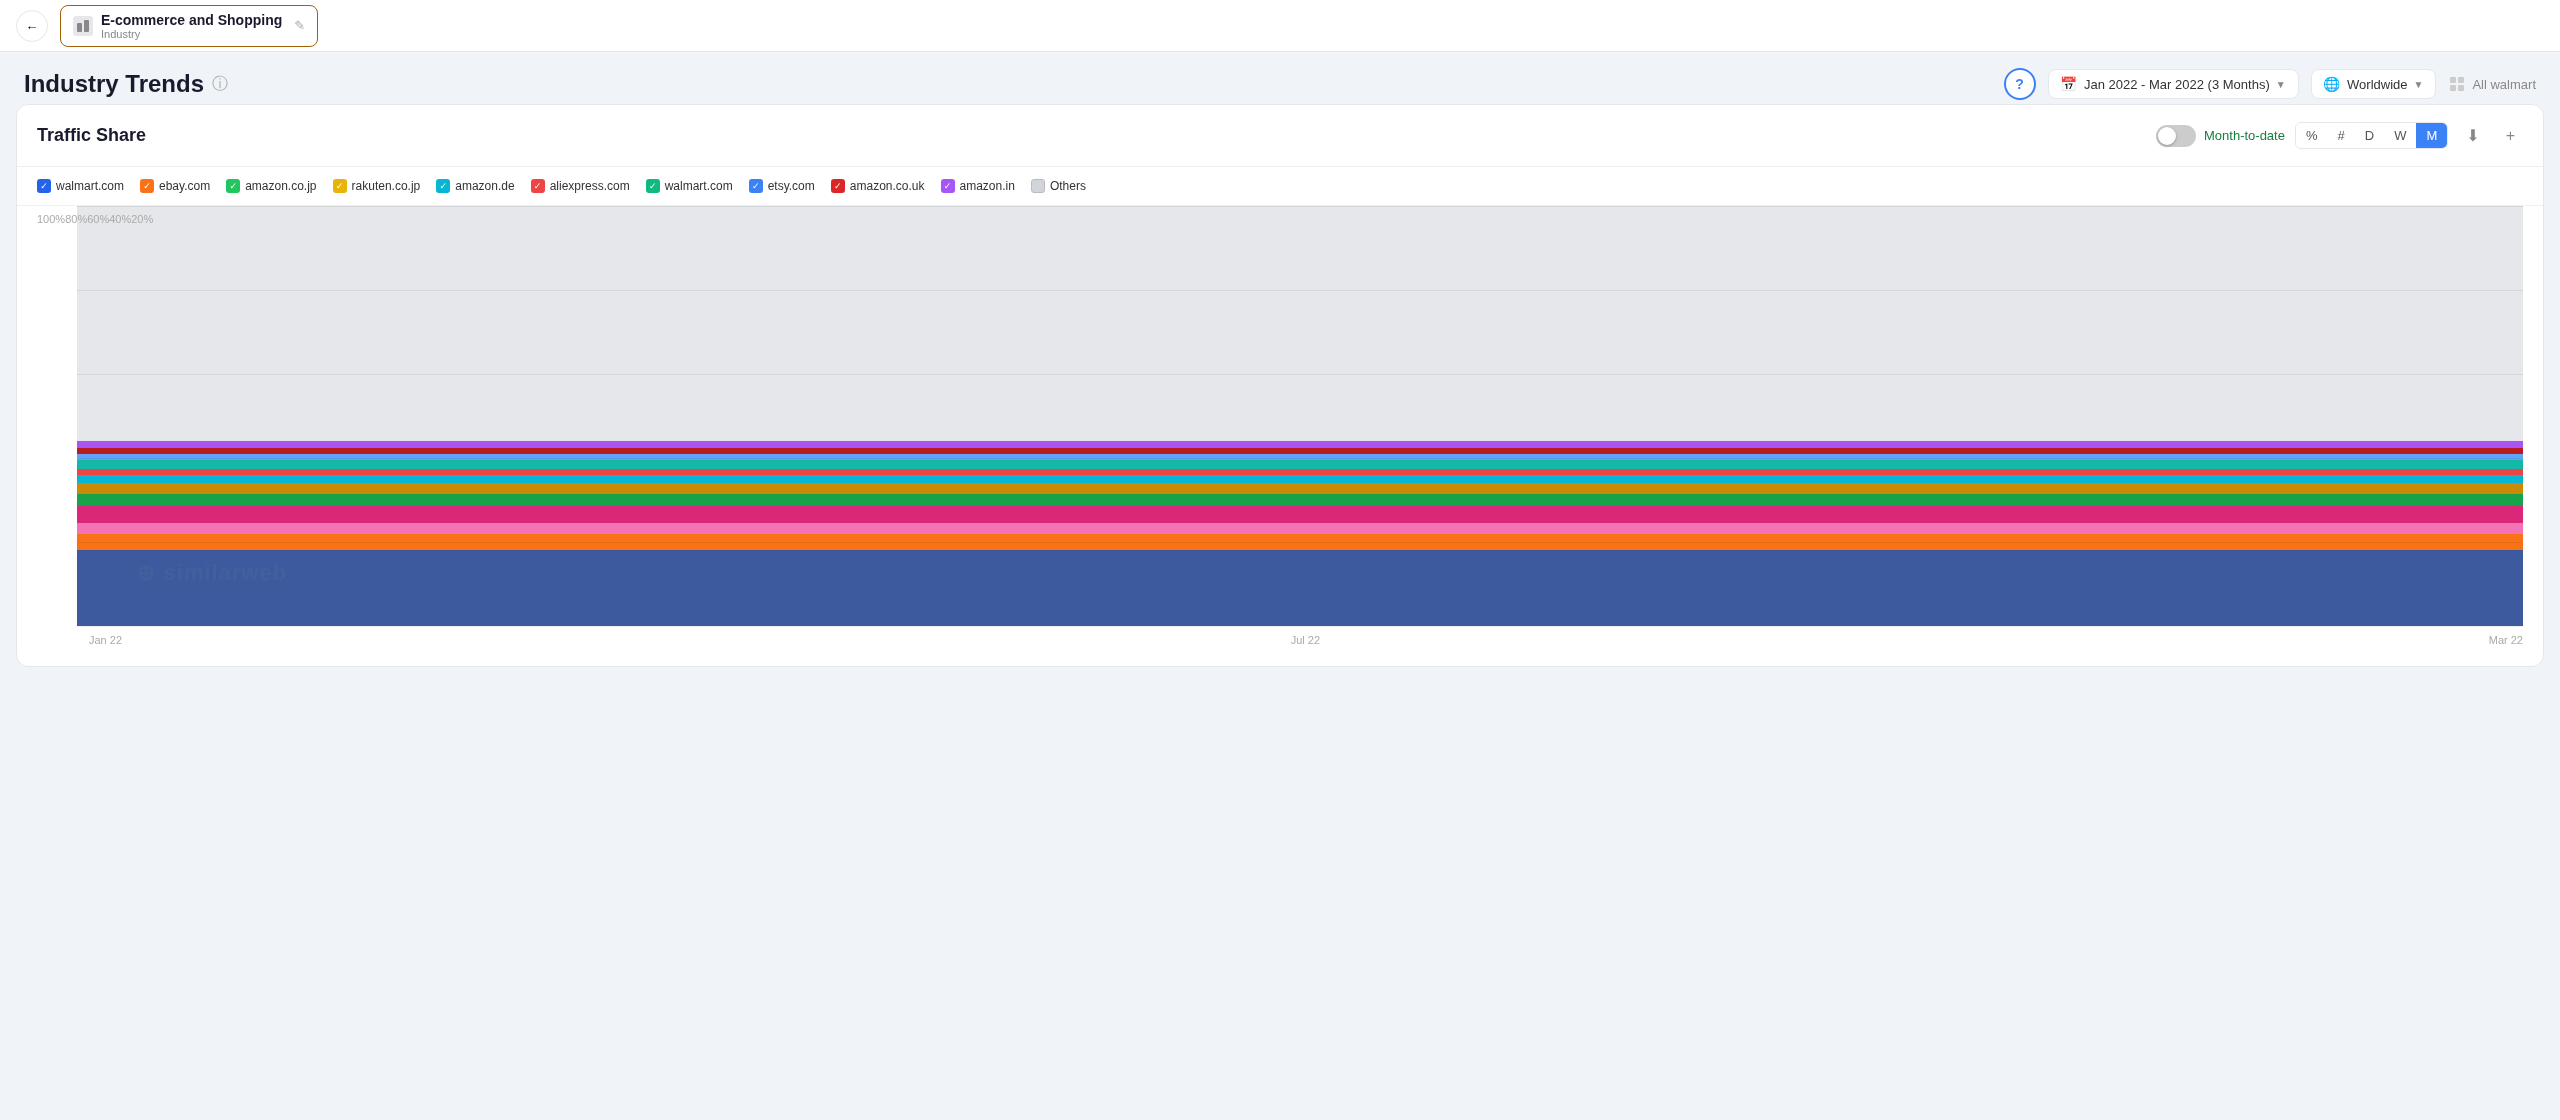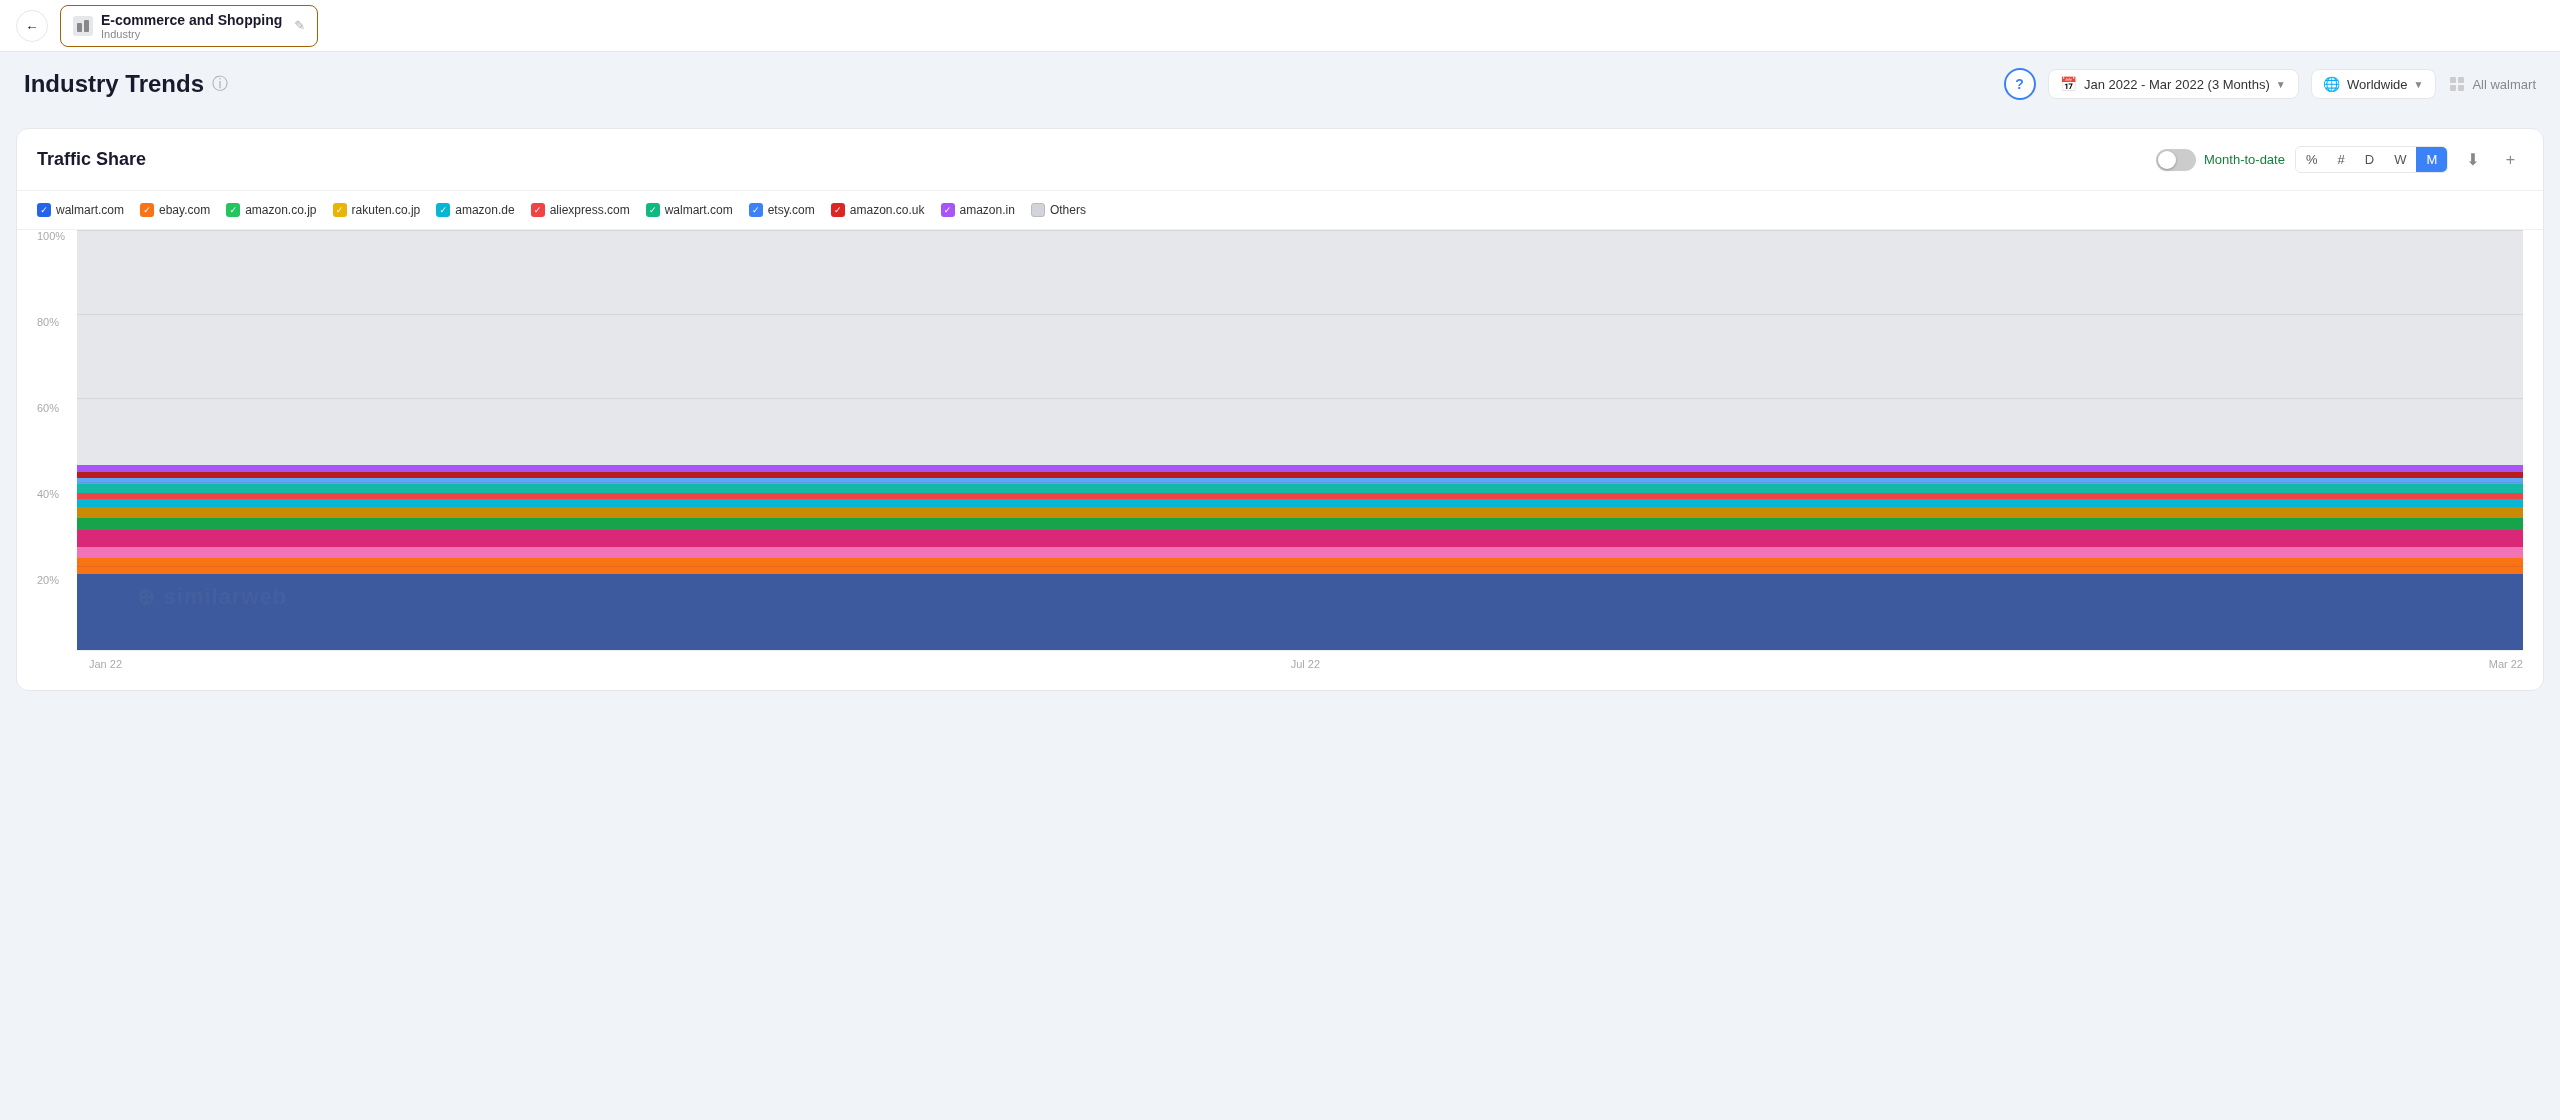--- a/index.html
+++ b/index.html
@@ -21,21 +21,21 @@
     .tab-icon {
       width: 20px; height: 20px; background: #e5e7eb; border-radius: 3px;
       display: flex; align-items: center; justify-content: center; font-size: 10px;
     }
     .tab-title { font-size: 14px; font-weight: 600; color: #1a1a2e; }
     .tab-subtitle { font-size: 11px; color: #888; }
     .edit-icon { color: #aaa; font-size: 13px; margin-left: 4px; cursor: pointer; }
 
     .page-header {
       display: flex; align-items: center; justify-content: space-between;
-      padding: 16px 24px 28px; background: #f0f3f8;
+      padding: 16px 24px 4px; background: #f0f3f8;
     }
     .page-title { font-size: 24px; font-weight: 700; color: #1a1a2e; display: flex; align-items: center; gap: 8px; }
     .info-icon { color: #aaa; font-size: 16px; cursor: pointer; }
     .header-controls { display: flex; align-items: center; gap: 12px; }
     .help-btn {
       width: 32px; height: 32px; border-radius: 50%; border: 2px solid #3b82f6;
       display: flex; align-items: center; justify-content: center;
       color: #3b82f6; font-size: 14px; font-weight: 700; cursor: pointer; background: #fff;
     }
     .date-picker {
@@ -83,22 +83,22 @@
 
     .legend {
       display: flex; flex-wrap: wrap; align-items: center; gap: 16px;
       padding: 12px 20px; border-bottom: 1px solid #f0f0f0;
     }
     .legend-item { display: flex; align-items: center; gap: 5px; font-size: 12px; color: #333; cursor: pointer; }
     .legend-check { width: 14px; height: 14px; border-radius: 3px; display: flex; align-items: center; justify-content: center; font-size: 9px; color: #fff; flex-shrink: 0; }
 
     .chart-area { padding: 0 20px 20px; position: relative; }
     .y-axis {
-      position: absolute; left: 20px; top: 0; bottom: 30px;
-      display: flex; flex-direction: column; justify-content: space-between;
+      position: absolute; left: 20px; top: 7px; bottom: 30px;
+      display: flex; flex-direction: row; justify-content: space-between;
       font-size: 11px; color: #aaa; pointer-events: none; z-index: 2;
     }
     .chart-wrap {
       margin-left: 40px; position: relative;
     }
     .stacked-chart {
       width: 100%; height: 420px; display: flex; align-items: stretch;
       gap: 0; position: relative;
     }
     .grid-lines {

